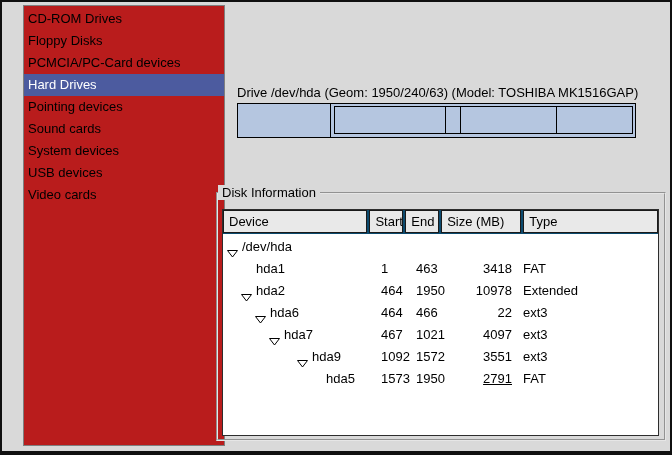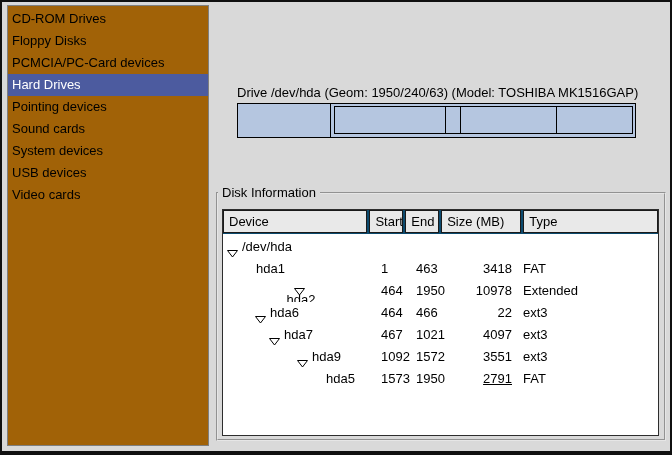--- a/index.html
+++ b/index.html
@@ -14,22 +14,22 @@
     background:#d9d9d9;overflow:hidden;
   }
   .screen::before{
     content:'';position:absolute;inset:0;
     border:2px solid #101010;border-bottom:4px solid #101010;
     pointer-events:none;z-index:50;
   }
 
   
   .sidebar{
-    position:absolute;left:7px;top:5px;width:202px;height:441px;
-    background:#a16207;border:1px solid #7f7f7f;
+    position:absolute;left:23px;top:5px;width:202px;height:441px;
+    background:#b91c1c;border:1px solid #7f7f7f;
     box-sizing:border-box;padding-top:2px;
   }
   .side-item{
     height:22px;line-height:22px;padding-left:4px;
     white-space:nowrap;cursor:default;
   }
   .side-item.selected{color:#ffffff;}
 
   
   .drive-title{
@@ -144,21 +144,21 @@
           <div class="td c-device" style="width: 152px;">
             <span class="indent" style="width: 29px;"></span>
             <span>hda1</span>
           </div>
           <div class="td c-start" style="width: 37px;">1</div>
           <div class="td c-end" style="width: 37px;">463</div>
           <div class="td c-size" style="width: 69px;">3418</div>
           <div class="td c-type" style="width: 140px;">FAT</div>
         </div>
         <div class="trow">
-          <div class="td c-device" style="width: 152px; flex-direction: column;">
+          <div class="td c-device" style="width: 152px;">
             <span class="indent" style="width: 14px;"></span>
             <span class="expander"><svg width="11" height="8" viewBox="0 0 11 8">
                 <polygon points="0.5,0.5 10.5,0.5 5.5,7" fill="#ffffff" stroke="#000000" stroke-width="1"></polygon>
               </svg></span>
             <span>hda2</span>
           </div>
           <div class="td c-start" style="width: 37px;">464</div>
           <div class="td c-end" style="width: 37px;">1950</div>
           <div class="td c-size" style="width: 69px;">10978</div>
           <div class="td c-type" style="width: 140px;">Extended</div>

